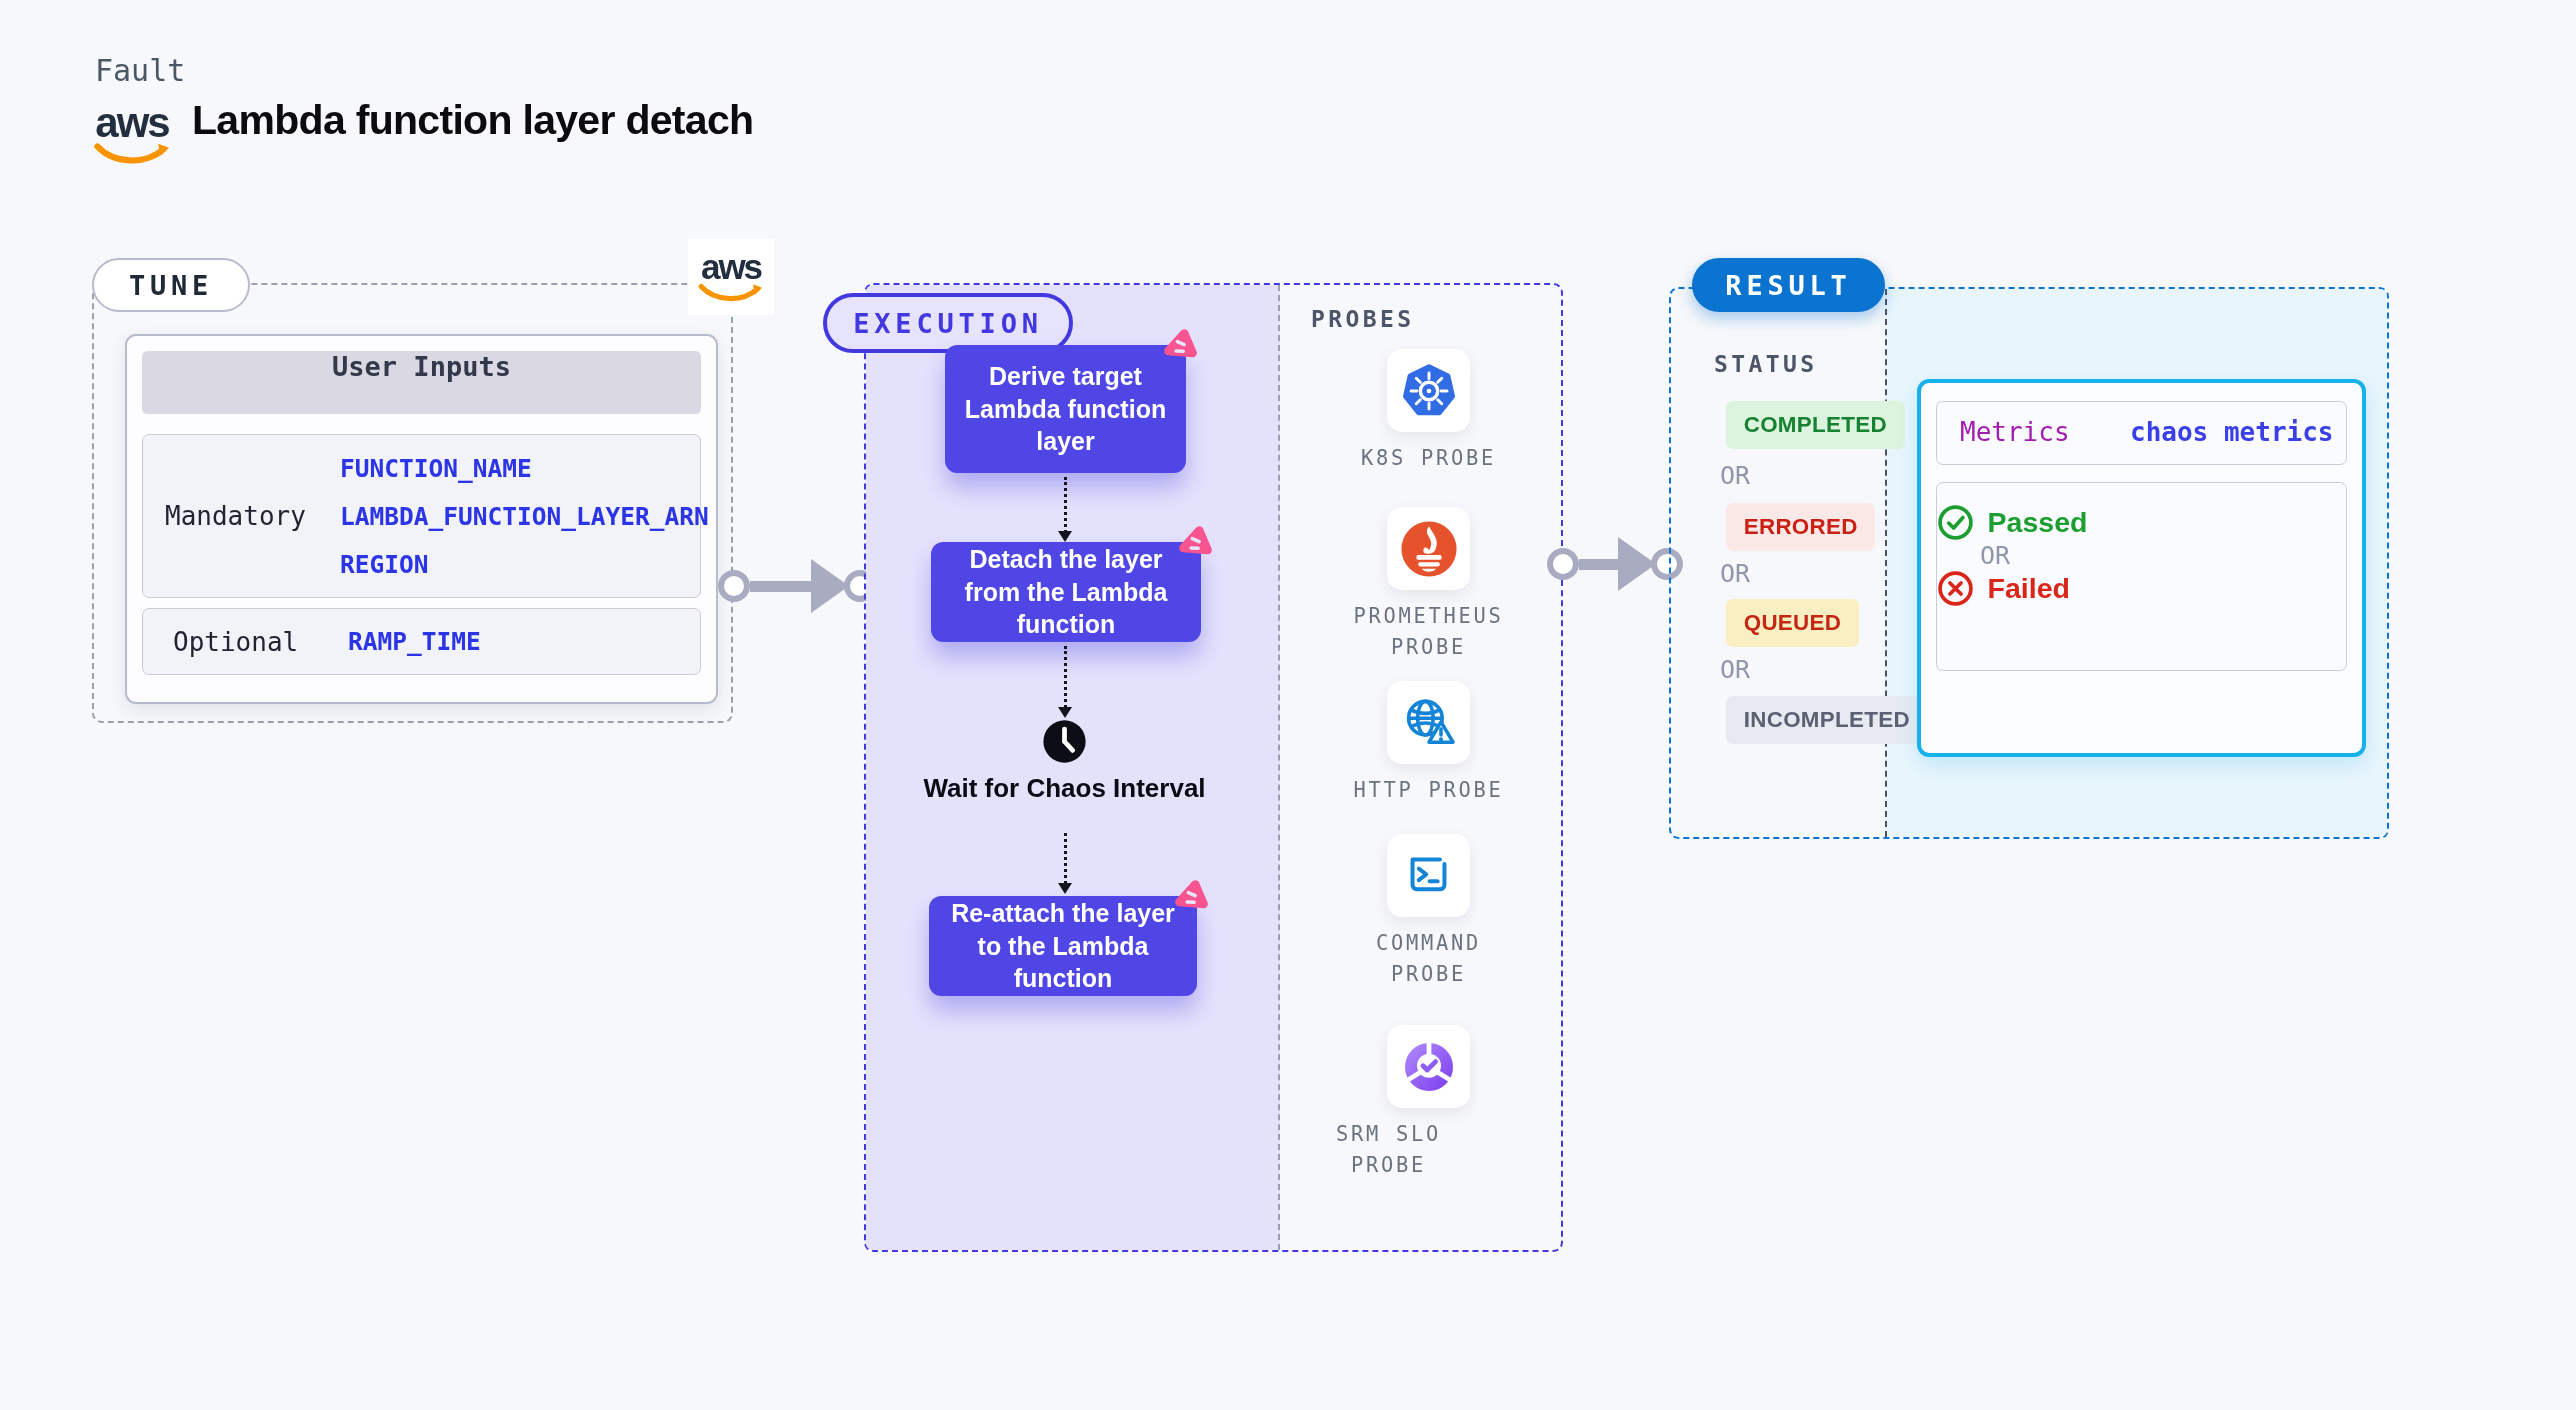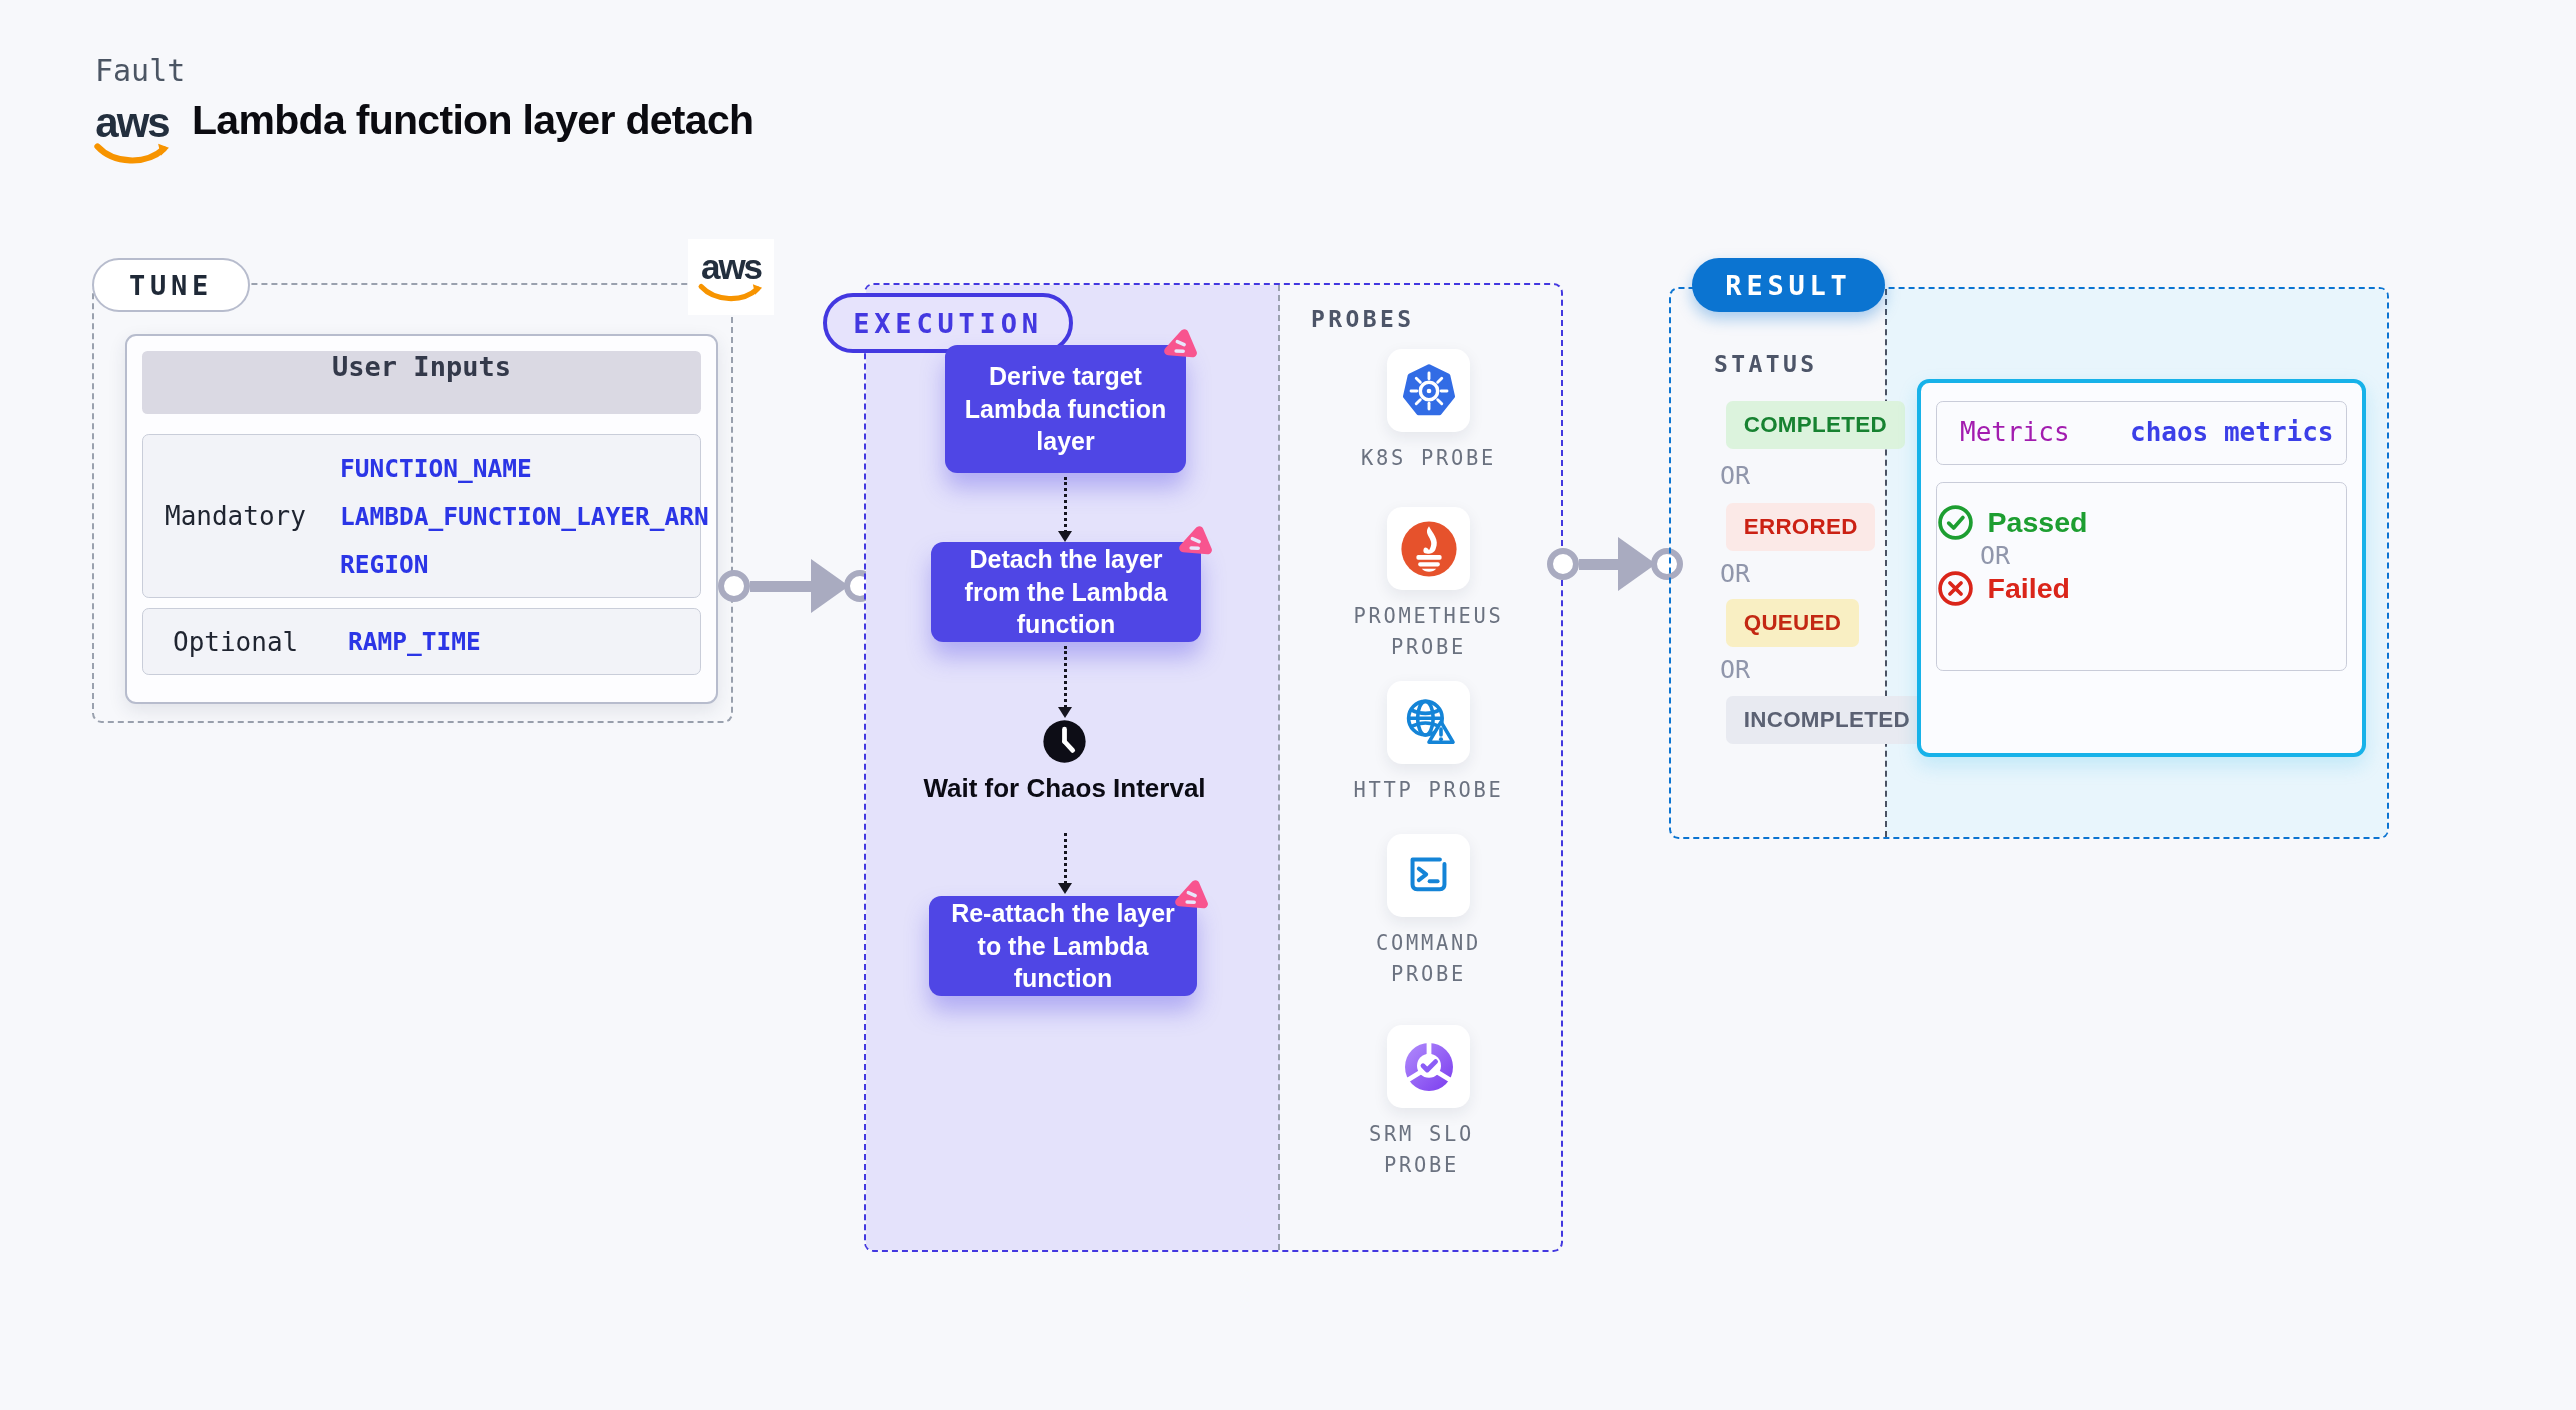--- a/index.html
+++ b/index.html
@@ -257,21 +257,21 @@
       <circle cx="50" cy="50" r="40" fill="url(#sloGrad)"></circle>
       <g stroke="#ffffff" stroke-width="8">
         <line x1="50" y1="50" x2="50" y2="8"></line>
         <line x1="50" y1="50" x2="14" y2="72"></line>
         <line x1="50" y1="50" x2="86" y2="72"></line>
       </g>
       <circle cx="50" cy="48" r="20" fill="#ffffff"></circle>
       <path d="M40 48 L47 55 L61 41" fill="none" stroke="#8b5cf6" stroke-width="8" stroke-linecap="round" stroke-linejoin="round"></path>
     </svg>
   </div>
-  <div class="abs probe-label" style="left:1333px;top:1119px;width:177px;">SRM SLO PROBE</div>
+  <div class="abs probe-label" style="left:1300px;top:1119px;width:177px;">SRM SLO PROBE</div>
 
   <div class="abs harrow" style="left:1547px;top:537px;width:136px;height:54px;">
     <div class="ring"></div>
     <div class="shaft"></div>
     <div class="head"></div>
     <div class="ring end"></div>
   </div>
 
   <div class="abs panel-result" style="left:1669px;top:287px;width:716px;height:548px;">
     <div class="abs" style="left:214px;top:0;bottom:0;right:0;background:#e8f5fc;border-left:2px dashed #4a5263;border-radius:0 6.8px 6.8px 0;"></div>

